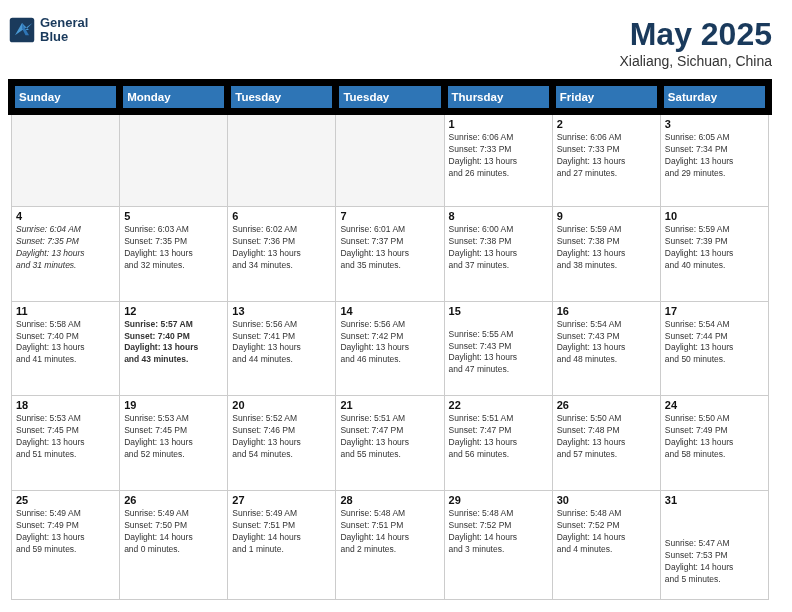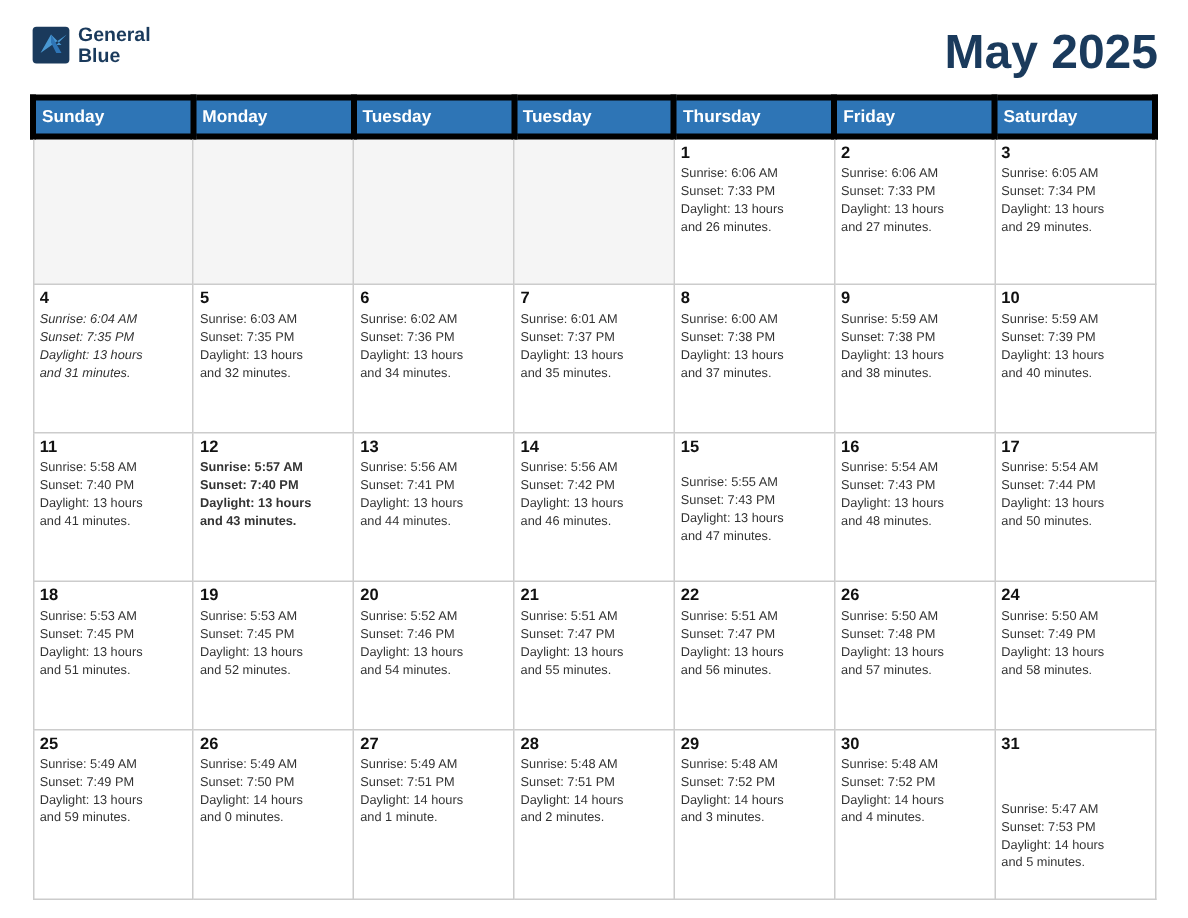--- a/index.html
+++ b/index.html
@@ -6,21 +6,21 @@
     body {
       font-family: Arial, sans-serif;
       background: #fff;
       width: 792px;
       height: 612px;
       overflow: hidden;
     }
     .page {
       width: 792px;
       height: 612px;
-      padding: 16px 20px 12px 20px;
+      padding: 16px 20px 12px 8px;
       display: flex;
       flex-direction: column;
     }
     .header {
       display: flex;
       justify-content: space-between;
       align-items: flex-start;
       margin-bottom: 10px;
     }
     .logo {
@@ -57,21 +57,21 @@
       width: 100%;
       table-layout: fixed;
     }
     .calendar th {
       background-color: #2e75b6;
       color: #fff;
       font-size: 11.5px;
       font-weight: bold;
       padding: 5px 4px;
       text-align: left;
-      border: 4px solid #000000;
+      border: 7px solid #000000;
     }
     .calendar td {
       border: 1px solid #ccc;
       vertical-align: top;
       padding: 3px 4px;
       font-size: 9px;
       color: #222;
       background: #fff;
       height: 86px;
     }
@@ -101,20 +101,21 @@
         <polygon points="8,22 16,8 24,16 20,16 28,8" fill="#4fa3e0" opacity="0.9"></polygon>
         <polygon points="16,8 24,22 20,22 16,14" fill="#2e75b6"></polygon>
       </svg>
       <div class="logo-text">
         <div>General</div>
         <div>Blue</div>
       </div>
     </div>
     <div class="title-block">
       <div class="month-title">May 2025</div>
+      <div class="location">Xialiang, Sichuan, China</div>
     </div>
   </div>
 
   <table class="calendar">
     <thead>
       <tr>
       <th>Sunday</th>
           <th>Monday</th>
           <th>Tuesday</th>
           <th>Tuesday</th>

